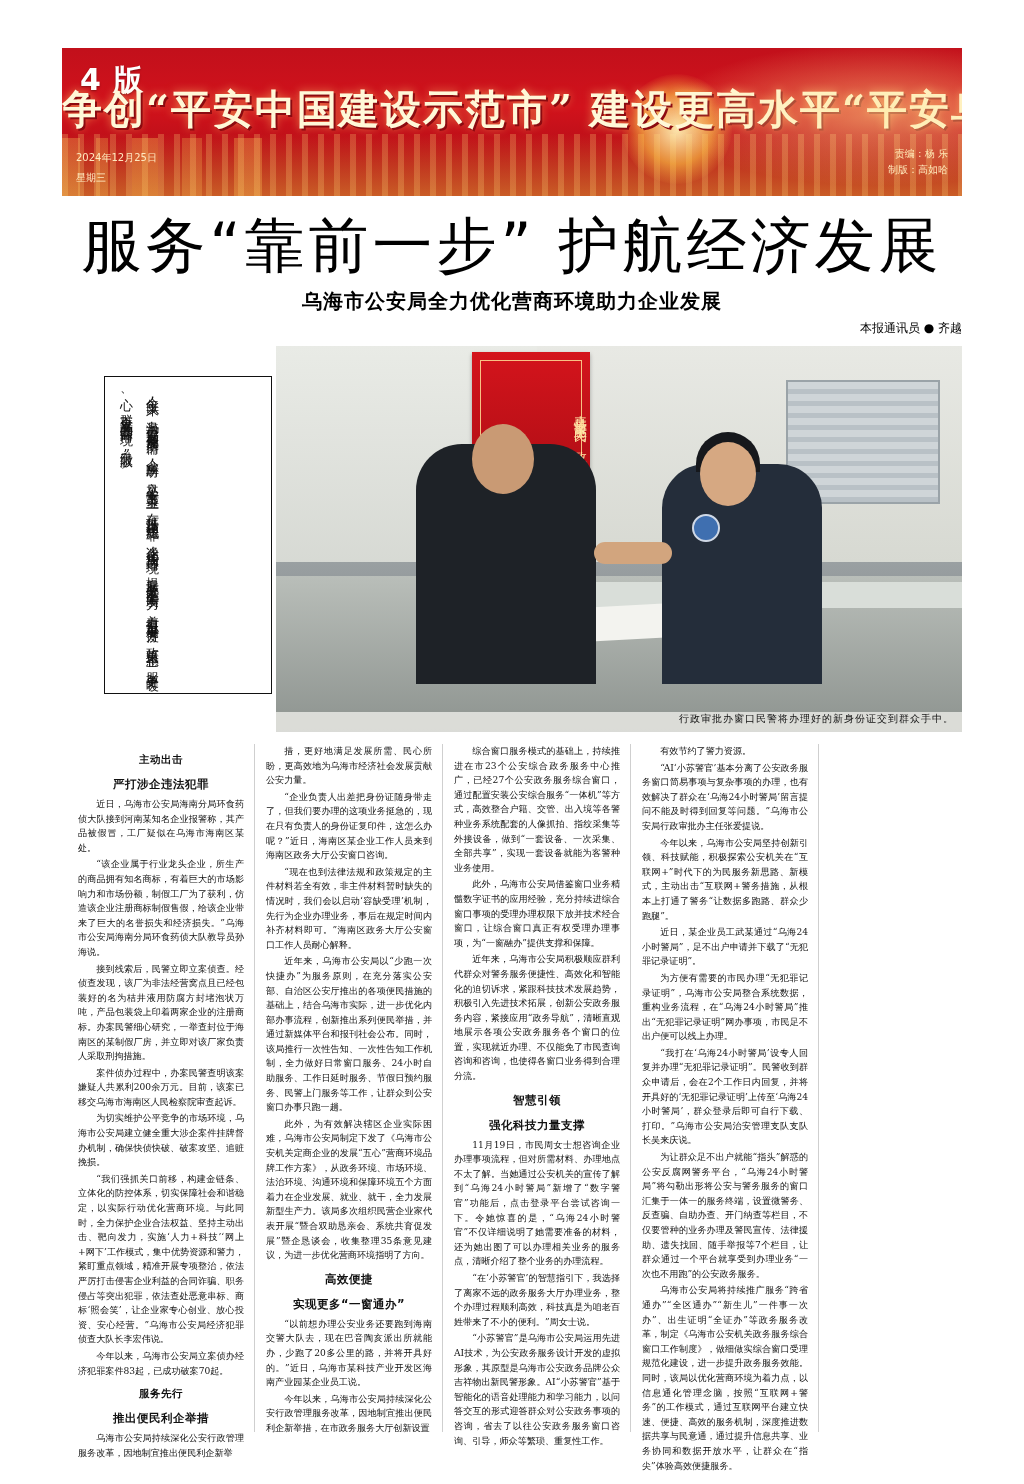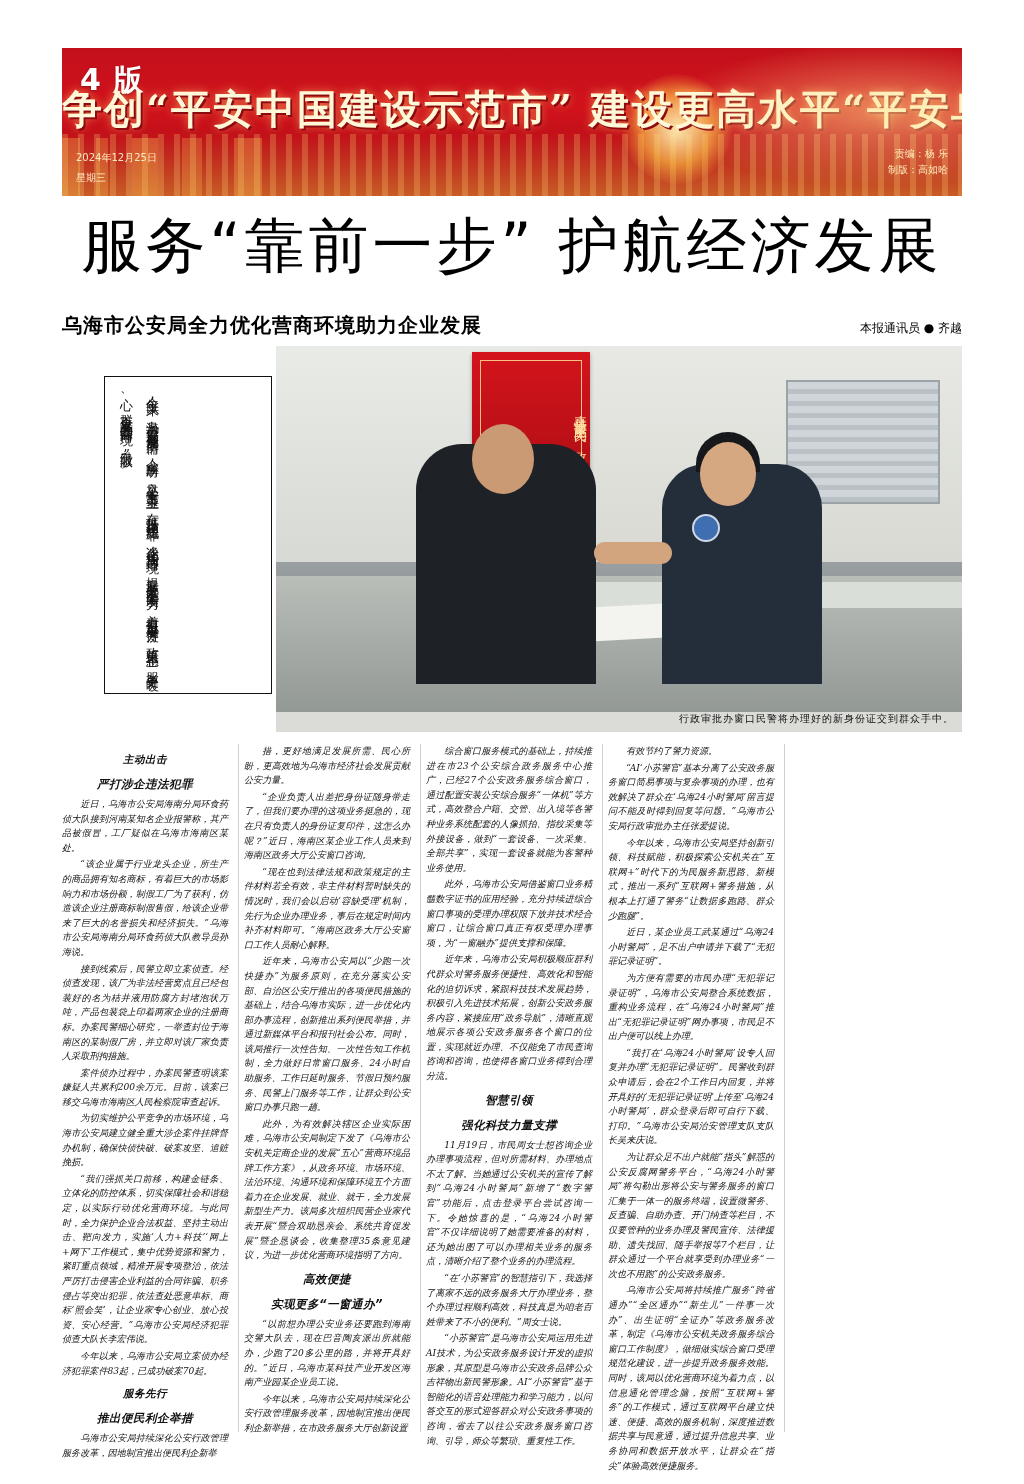--- a/index.html
+++ b/index.html
@@ -68,22 +68,22 @@
   .banner-credits{
     position:absolute;right:14px;top:98px;text-align:right;color:#ffe9c0;font-size:10px;line-height:16px;
   }
   
   .headline{
     position:absolute;left:62px;top:206px;width:900px;text-align:center;
     font-size:60px;font-weight:normal;letter-spacing:4px;color:#000;
     font-family:"DejaVu Sans","Liberation Sans",sans-serif;
   }
   .subhead{
-    position:absolute;left:62px;top:288px;width:900px;
-    font-size:20px;font-weight:bold;color:#000;letter-spacing:1px;margin-top:24px;
+    position:absolute;left:62px;top:288px;width:900px;text-align:center;
+    font-size:20px;font-weight:bold;color:#000;letter-spacing:1px;
   }
   .byline{
     position:absolute;left:62px;top:320px;width:900px;text-align:right;
     font-size:12px;color:#000;
   }
   
   .lead-box{
     position:absolute;left:104px;top:376px;width:168px;height:318px;
     border:1px solid #111;
     padding:10px 8px;
@@ -135,22 +135,22 @@
     position:absolute;right:4px;bottom:4px;
     background:rgba(0,0,0,.0);
     color:#111;font-size:10px;letter-spacing:1px;
     padding:2px 4px;
   }
   .photo-caption-bar{
     position:absolute;left:0;bottom:0;width:100%;height:20px;background:rgba(235,235,230,.82);
   }
   
   .columns{
-    position:absolute;left:62px;top:744px;width:900px;height:688px;
-    display:flex;gap:16px;font-style:italic;
+    position:absolute;left:78px;top:744px;width:900px;height:688px;
+    display:flex;gap:22px;
   }
   .col{
     width:166px;flex:0 0 166px;
     font-family:"DejaVu Serif","Liberation Serif",serif;
     font-size:9.1px;line-height:14.6px;
     text-align:justify;
     color:#111;
     position:relative;
   }
   .col p{margin:0 0 2px 0;text-indent:2em;}
@@ -252,21 +252,21 @@
         <div class="sec-title2">智慧引领</div>
         <div class="sec-title2">强化科技力量支撑</div>
         <p>11月19日，市民周女士想咨询企业办理事项流程，但对所需材料、办理地点不太了解。当她通过公安机关的宣传了解到“乌海24小时警局”新增了“数字警官”功能后，点击登录平台尝试咨询一下。令她惊喜的是，“乌海24小时警官”不仅详细说明了她需要准备的材料，还为她出图了可以办理相关业务的服务点，清晰介绍了整个业务的办理流程。</p>
         <p>“在‘小苏警官’的智慧指引下，我选择了离家不远的政务服务大厅办理业务，整个办理过程顺利高效，科技真是为咱老百姓带来了不小的便利。”周女士说。</p>
         <p>“小苏警官”是乌海市公安局运用先进AI技术，为公安政务服务设计开发的虚拟形象，其原型是乌海市公安政务品牌公众吉祥物出新民警形象。AI“小苏警官”基于智能化的语音处理能力和学习能力，以问答交互的形式迎答群众对公安政务事项的咨询，省去了以往公安政务服务窗口咨询、引导，师众等繁琐、重复性工作。</p>
       </div>
     <div class="col">
         <div class="col-rule"></div>
         <p>有效节约了警力资源。</p>
         <p>“AI‘小苏警官’基本分离了公安政务服务窗口简易事项与复杂事项的办理，也有效解决了群众在‘乌海24小时警局’留言提问不能及时得到回复等问题。”乌海市公安局行政审批办主任张爱提说。</p>
-        <p>今年以来，乌海市公安局坚持创新引领、科技赋能，积极探索公安机关在“互联网+”时代下的为民服务新思路、新模式，推出一系列“互联网+警务措施，从根本上打通了警务“让数据多跑路、群众少跑腿”。</p>
+        <p>今年以来，乌海市公安局坚持创新引领、科技赋能，积极探索公安机关在“互联网+”时代下的为民服务新思路、新模式，主动出击“互联网+警务措施，从根本上打通了警务“让数据多跑路、群众少跑腿”。</p>
         <p>近日，某企业员工武某通过“乌海24小时警局”，足不出户申请并下载了“无犯罪记录证明”。</p>
         <p>为方便有需要的市民办理“无犯罪记录证明”，乌海市公安局整合系统数据，重构业务流程，在“乌海24小时警局”推出“无犯罪记录证明”网办事项，市民足不出户便可以线上办理。</p>
         <p>“我打在‘乌海24小时警局’设专人回复并办理“无犯罪记录证明”。民警收到群众申请后，会在2个工作日内回复，并将开具好的‘无犯罪记录证明’上传至‘乌海24小时警局’，群众登录后即可自行下载、打印。”乌海市公安局治安管理支队支队长吴来庆说。</p>
         <p>为让群众足不出户就能“指头”解惑的公安反腐网警务平台，“乌海24小时警局”将勾勒出形将公安与警务服务的窗口汇集于一体一的服务终端，设置微警务、反查骗、自助办查、开门纳查等栏目，不仅要管种的业务办理及警民宣传、法律援助、遗失找回、随手举报等7个栏目，让群众通过一个平台就享受到办理业务“一次也不用跑”的公安政务服务。</p>
         <p>乌海市公安局将持续推广服务“跨省通办”“全区通办”“新生儿”一件事一次办”、出生证明“全证办”等政务服务改革，制定《乌海市公安机关政务服务综合窗口工作制度》，做细做实综合窗口受理规范化建设，进一步提升政务服务效能。同时，该局以优化营商环境为着力点，以信息通化管理念脑，按照“互联网+警务”的工作模式，通过互联网平台建立快速、便捷、高效的服务机制，深度推进数据共享与民意通，通过提升信息共享、业务协同和数据开放水平，让群众在“指尖”体验高效便捷服务。</p>
       </div>
     <div class="col"></div>
   </div>
 
 </div>

